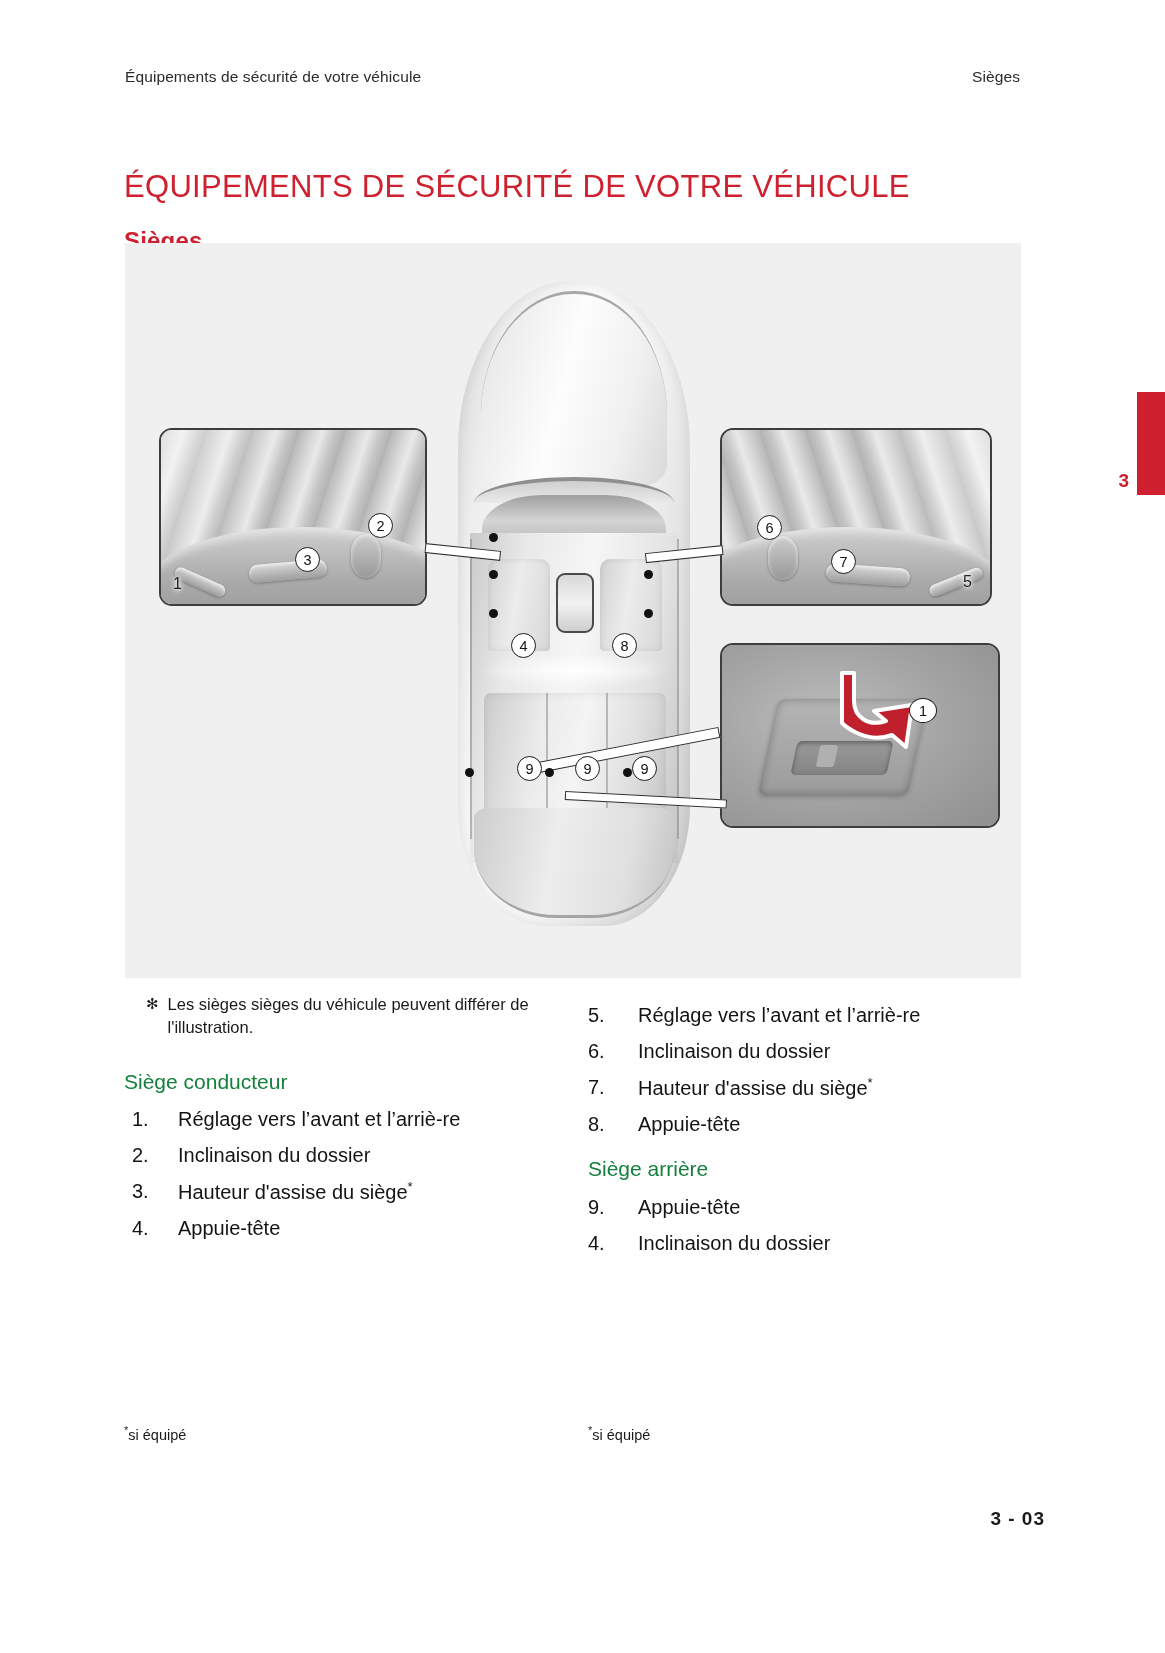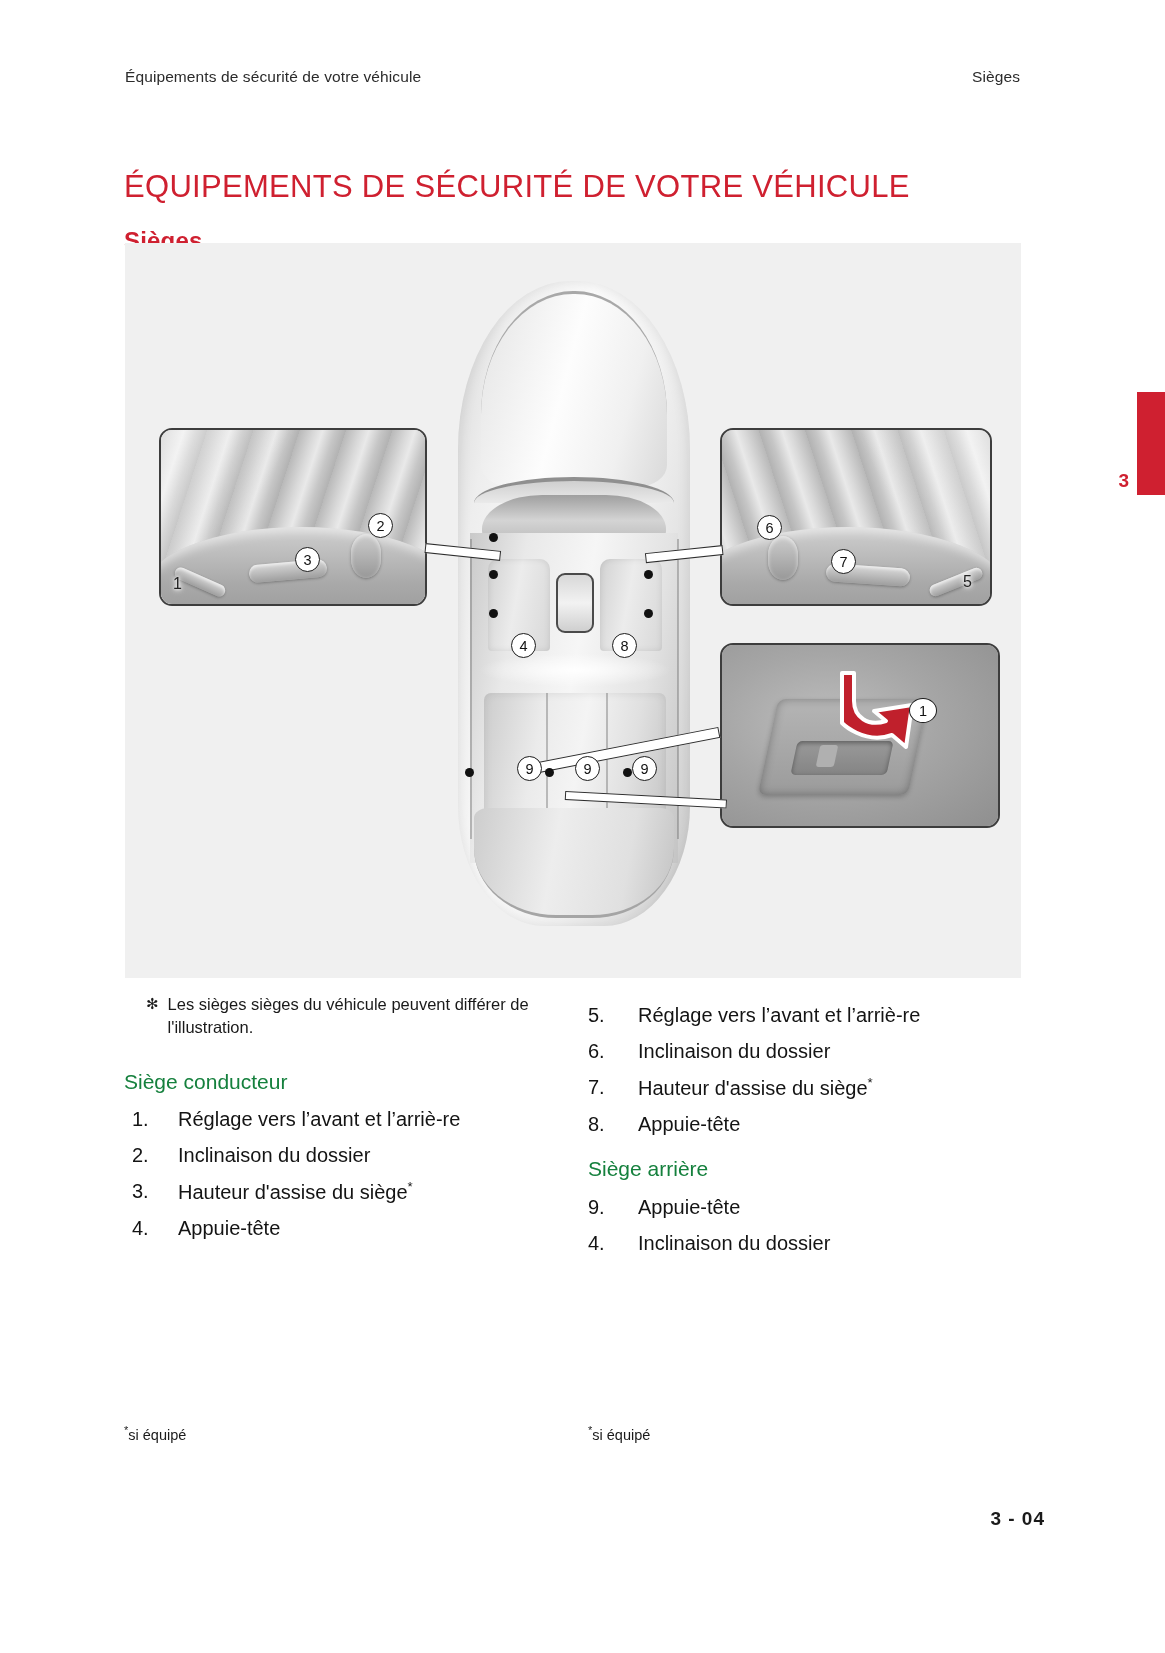--- a/index.html
+++ b/index.html
@@ -448,13 +448,13 @@
     <li>
       <span class="num">4.</span>
       <span class="txt">Inclinaison du dossier</span>
     </li>
   </ol>
 </div>
 
 <div class="footnote fn-left"><span class="st">*</span><span>si équipé</span></div>
 <div class="footnote fn-right"><span class="st">*</span><span>si équipé</span></div>
 
-<div class="page-num">3 - 04</div>
+<div class="page-num">3 - 03</div>
 
 </body></html>

